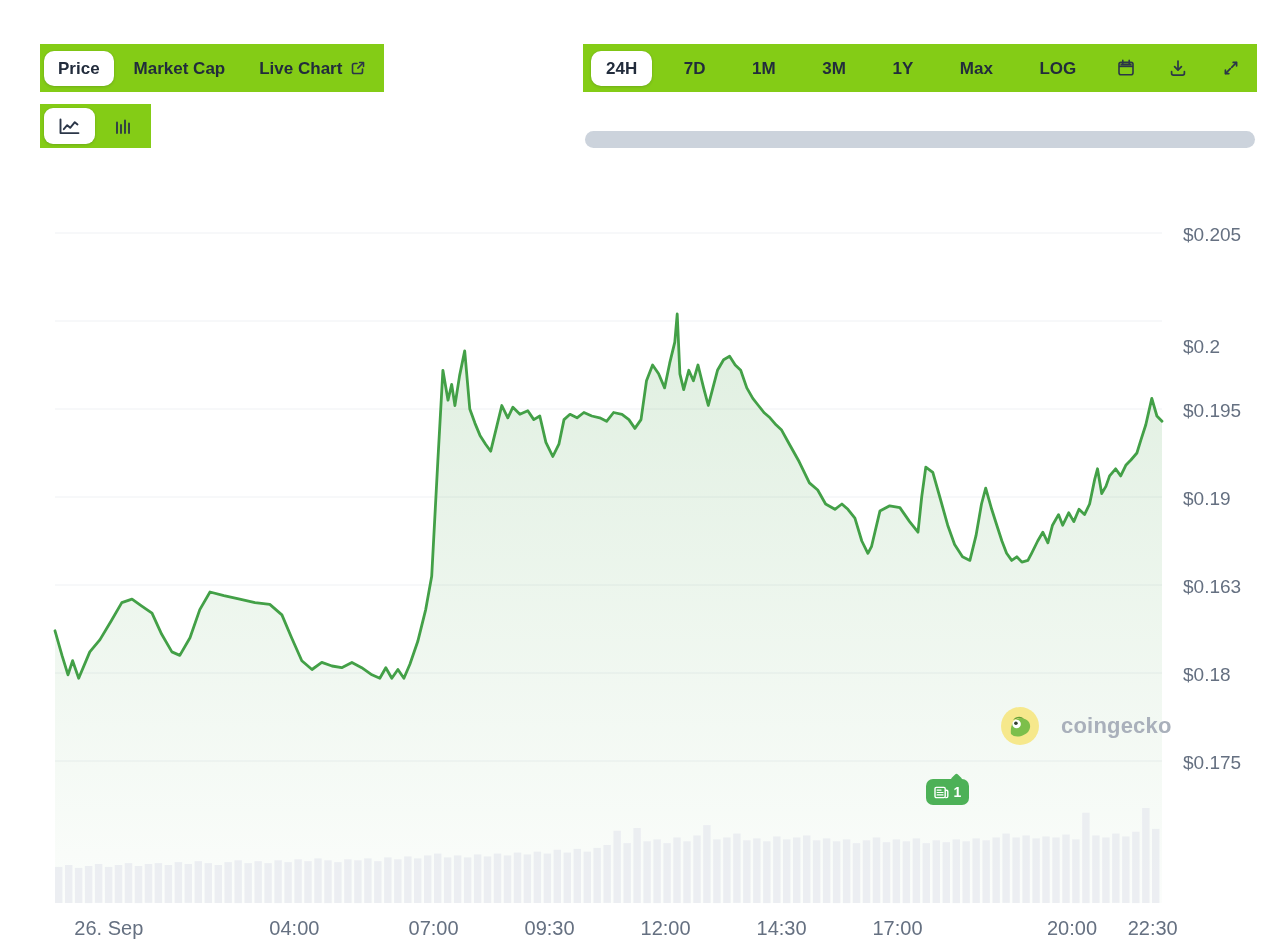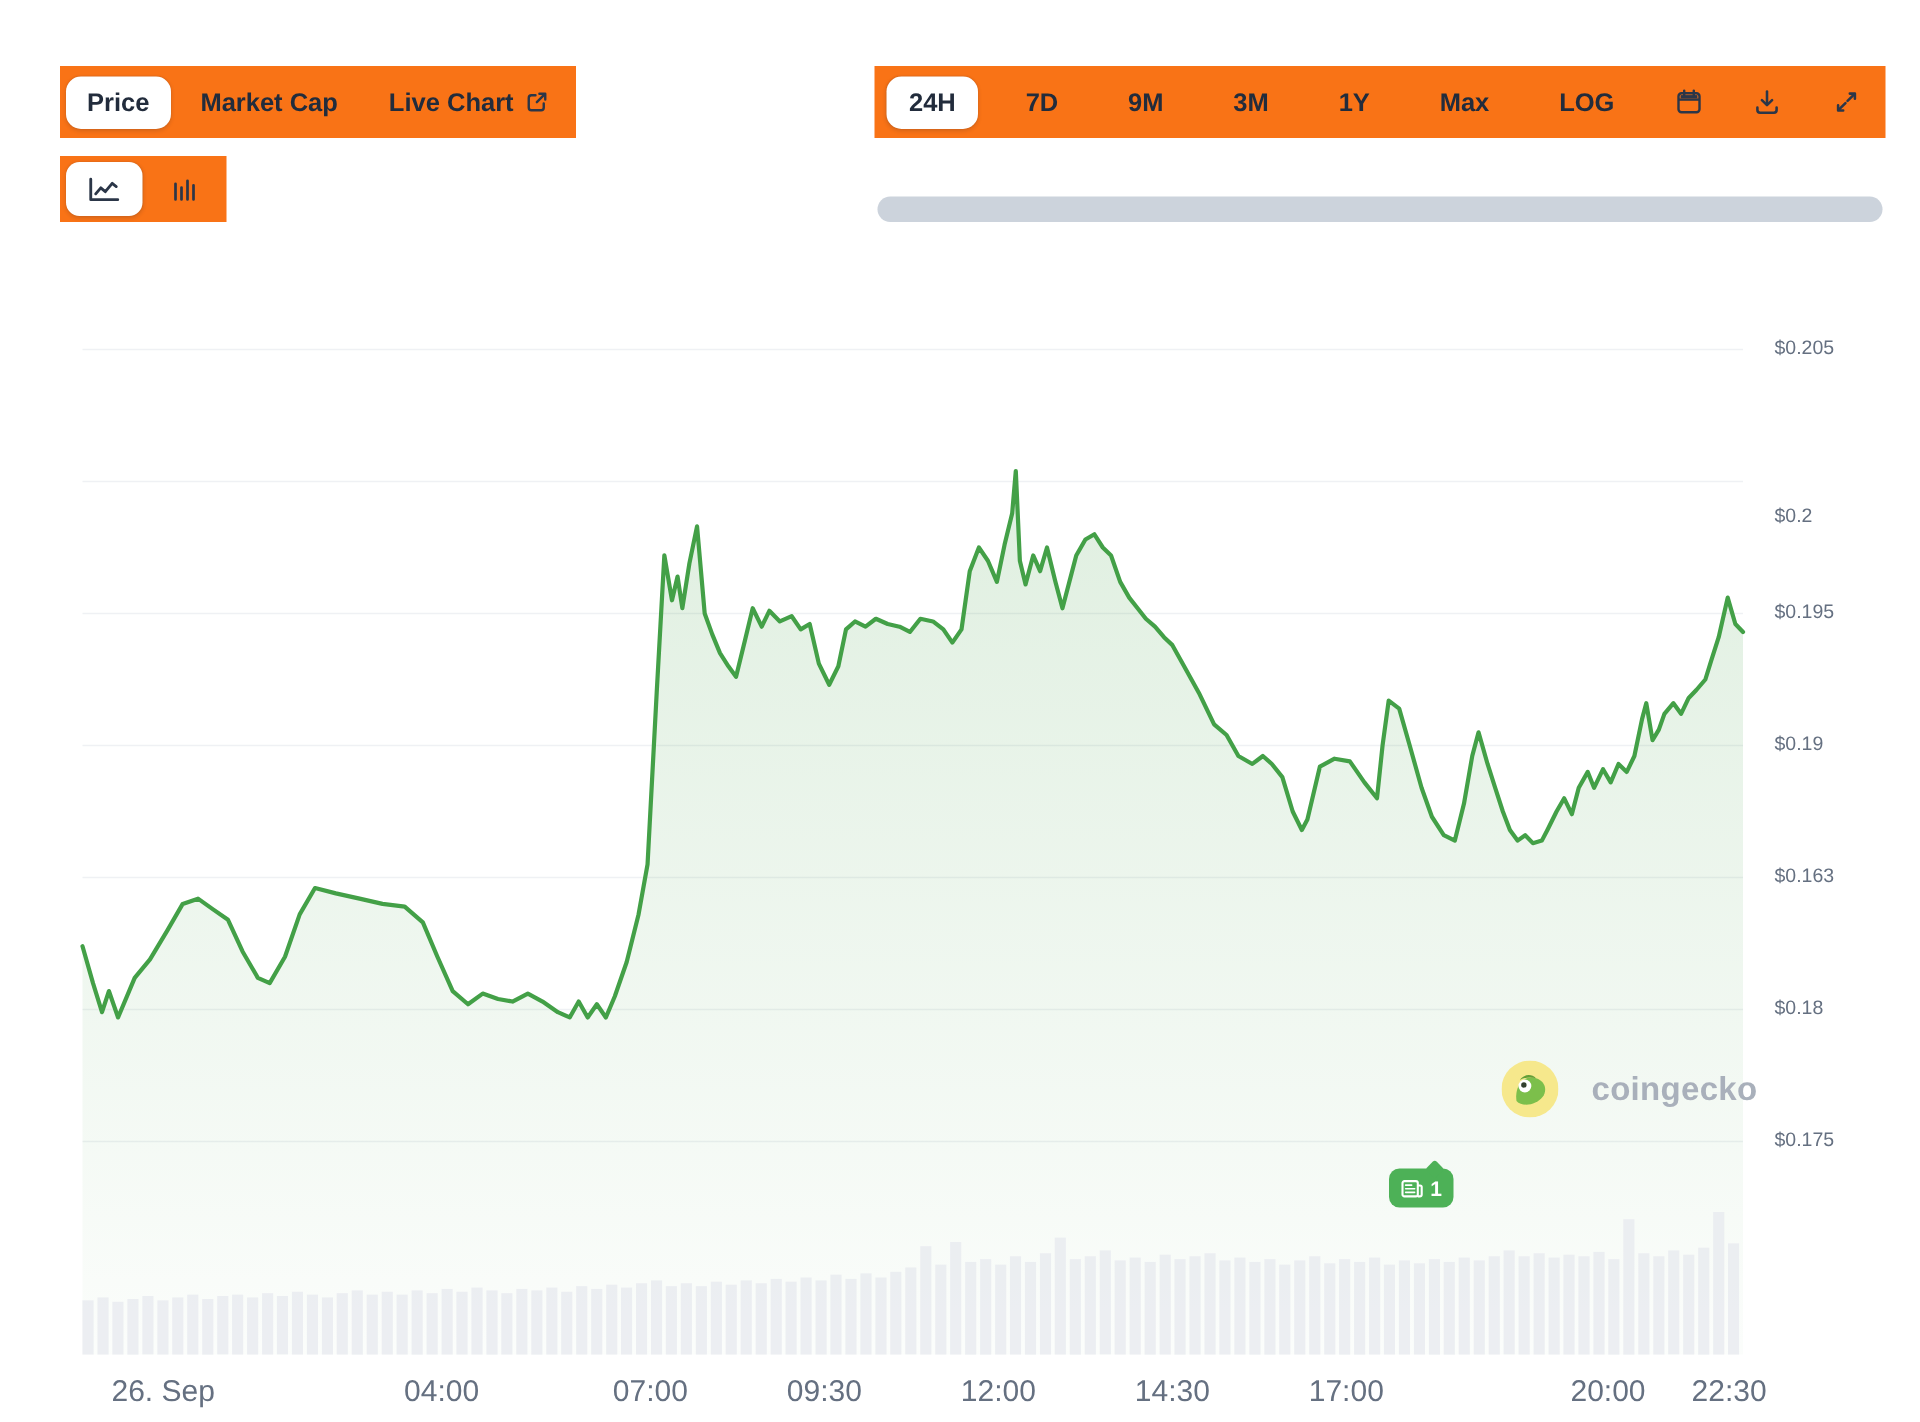--- a/index.html
+++ b/index.html
@@ -1,35 +1,35 @@
 <!DOCTYPE html>
 <html><head>
 <meta charset="utf-8">
 <style>
   html,body{margin:0;padding:0;background:#fff;}
   body{width:1280px;height:948px;position:relative;overflow:hidden;
        font-family:"Liberation Sans",sans-serif;-webkit-font-smoothing:antialiased;}
-  .toolbar{position:absolute;background:#f97316;border-radius:0;display:flex;
+  .toolbar{position:absolute;background:#84cc16;border-radius:0;display:flex;
            align-items:center;box-sizing:border-box;}
   .toolbar-left{left:40px;top:44px;height:48px;padding:4px;gap:6px;}
   .toolbar-type{left:40px;top:104px;height:44px;padding:4px;gap:4px;}
   .toolbar-right{left:583px;top:44px;width:674px;height:48px;padding:4px 8px;
                  justify-content:space-between;}
   .tab{border:none;background:transparent;font-family:"Liberation Sans",sans-serif;
        font-size:17px;font-weight:600;color:#222c3c;padding:9px 14px;border-radius:10px;
        display:flex;align-items:center;gap:8px;cursor:pointer;white-space:nowrap;line-height:1;}
   .tab.active{background:#fff;box-shadow:0 1px 3px rgba(20,30,50,.16),0 0 1px rgba(20,30,50,.12);}
   .icon-btn{border:none;background:transparent;padding:6px 8px;border-radius:9px;cursor:pointer;
             display:flex;align-items:center;justify-content:center;}
   .type-btn{border:none;background:transparent;padding:7px 14px;height:36px;border-radius:9px;
             cursor:pointer;display:flex;align-items:center;justify-content:center;}
   .type-btn.active{background:#fff;box-shadow:0 1px 3px rgba(20,30,50,.16),0 0 1px rgba(20,30,50,.12);}
   .scrollbar{position:absolute;left:585px;top:131px;width:670px;height:17px;border-radius:9px;}
   #chart{position:absolute;left:0;top:0;}
-  .ylab{position:absolute;left:1183px;font-size:13px;color:#657081;}
+  .ylab{position:absolute;left:1183px;font-size:19px;color:#657081;}
   .xlab{position:absolute;top:917px;font-size:20px;color:#657081;transform:translateX(-50%);white-space:nowrap;}
   .watermark{position:absolute;left:1001px;top:707px;display:flex;align-items:center;gap:22px;}
   .watermark .wm-text{font-size:22px;font-weight:700;color:#a9b0bb;letter-spacing:.2px;}
   .annotation{position:absolute;height:26px;border-radius:7px;display:flex;align-items:center;
               gap:5px;padding:0 8px;color:#fff;font-size:14px;font-weight:700;cursor:pointer;}
   .annotation .tail{position:absolute;top:-4px;left:26px;width:9px;height:9px;
                     transform:rotate(45deg);border-radius:2px;}
 </style>
 </head>
 <body>
@@ -74,21 +74,21 @@
     </div>
 
   <div class="toolbar toolbar-right" id="range-tabs">
       <button class="tab active" style="padding: 9px 15px;">
         <span>24H</span>
       </button>
       <button class="tab" style="padding: 9px 15px;">
         <span>7D</span>
       </button>
       <button class="tab" style="padding: 9px 15px;">
-        <span>9M</span>
+        <span>1M</span>
       </button>
       <button class="tab" style="padding: 9px 15px;">
         <span>3M</span>
       </button>
       <button class="tab" style="padding: 9px 15px;">
         <span>1Y</span>
       </button>
       <button class="tab" style="padding: 9px 15px;">
         <span>Max</span>
       </button>

